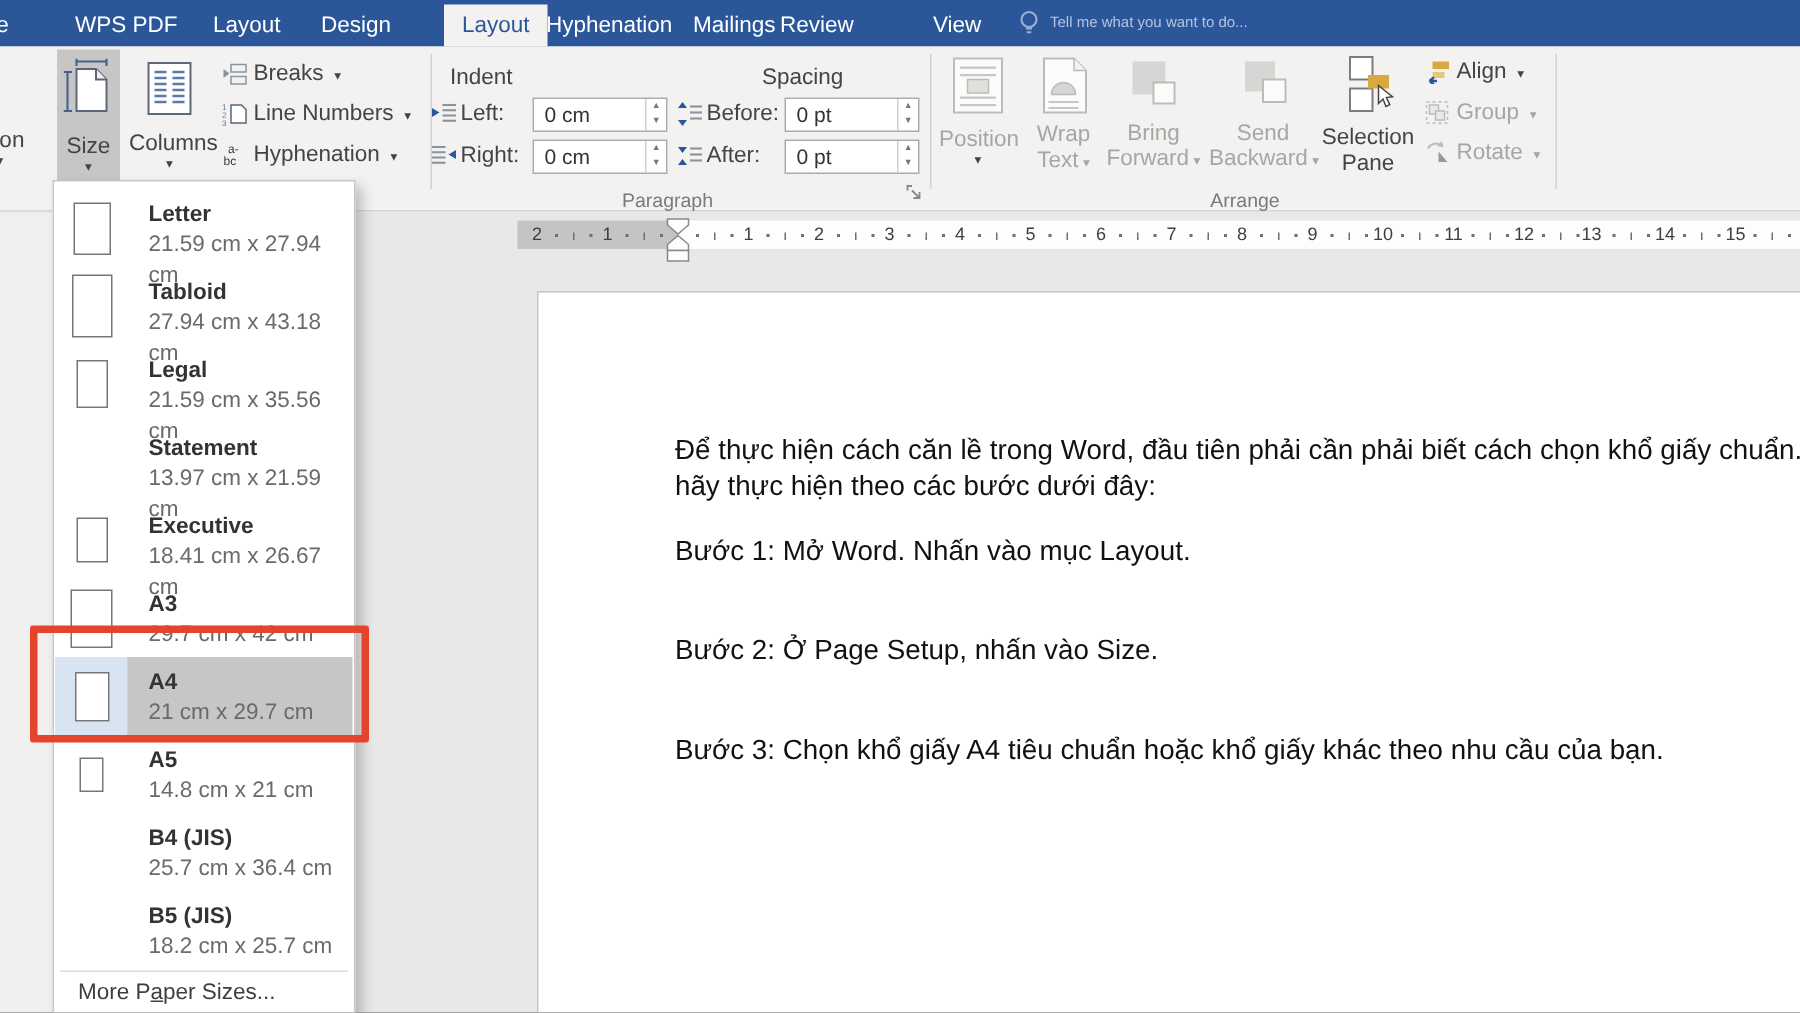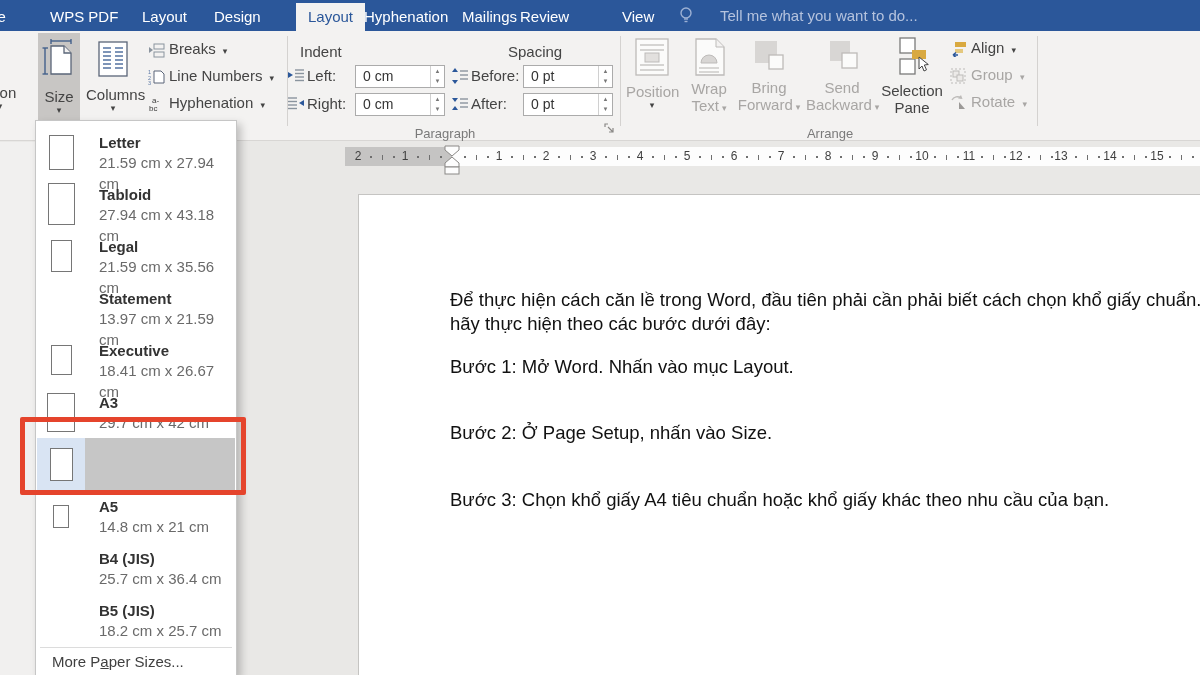--- a/index.html
+++ b/index.html
@@ -9,21 +9,21 @@
     font-family:"Liberation Sans", sans-serif;
     background:#e9e8e6;
   }
   
   .titlebar { position:absolute; left:0; top:0; width:1200px; height:31px; background:#2b579a; }
   .tab {
     position:absolute; top:3px; height:28px; line-height:28px;
     padding:0 12px; color:#ffffff; font-size:15px; white-space:nowrap; cursor:default;
   }
   .tab.active { background:#f3f2f1; color:#2b579a; }
-  .tellme { position:absolute; left:700px; top:0; height:31px; line-height:31px; color:#b5c3de; font-size:15px;margin-left:20px; }
+  .tellme { position:absolute; left:700px; top:0; height:31px; line-height:31px; color:#b5c3de; font-size:10px; }
   .bulb { position:absolute; left:678px; top:6px; }
   
   .ribbon { position:absolute; left:0; top:31px; width:1200px; height:110px; background:#f3f2f1; border-bottom:1px solid #d8d6d4; }
   .vsep { position:absolute; top:5px; width:1px; height:90px; background:#d4d2d0; }
   .grouplabel { position:absolute; top:95px; font-size:13px; color:#7a7a7a; text-align:center; }
   .bigbtn { position:absolute; top:2px; text-align:center; font-size:15px; color:#444; }
   .bigbtn .lbl { display:block; line-height:17px; }
   .bigbtn.disabled { color:#a8a6a4; }
   .pressed { background:#c8c6c4; }
   .caret::after { content:"▾"; font-size:9px; color:inherit; margin-left:3px; }
@@ -538,20 +538,24 @@
           </div>
           <div class="dd-text">
             <div class="dd-name">A3</div>
             <div class="dd-dims">29.7 cm x 42 cm</div>
           </div>
         </div>
         <div class="dd-item selected" style="top: 317px;">
           <div class="dd-icon-cell">
             <div class="paper-glyph" style="width: 23px; height: 33px;"></div>
           </div>
+          <div class="dd-text">
+            <div class="dd-name">A4</div>
+            <div class="dd-dims">21 cm x 29.7 cm</div>
+          </div>
         </div>
         <div class="dd-item" style="top: 369px;">
           <div class="dd-icon-cell">
             <div class="paper-glyph" style="width: 16px; height: 23px;"></div>
           </div>
           <div class="dd-text">
             <div class="dd-name">A5</div>
             <div class="dd-dims">14.8 cm x 21 cm</div>
           </div>
         </div>

